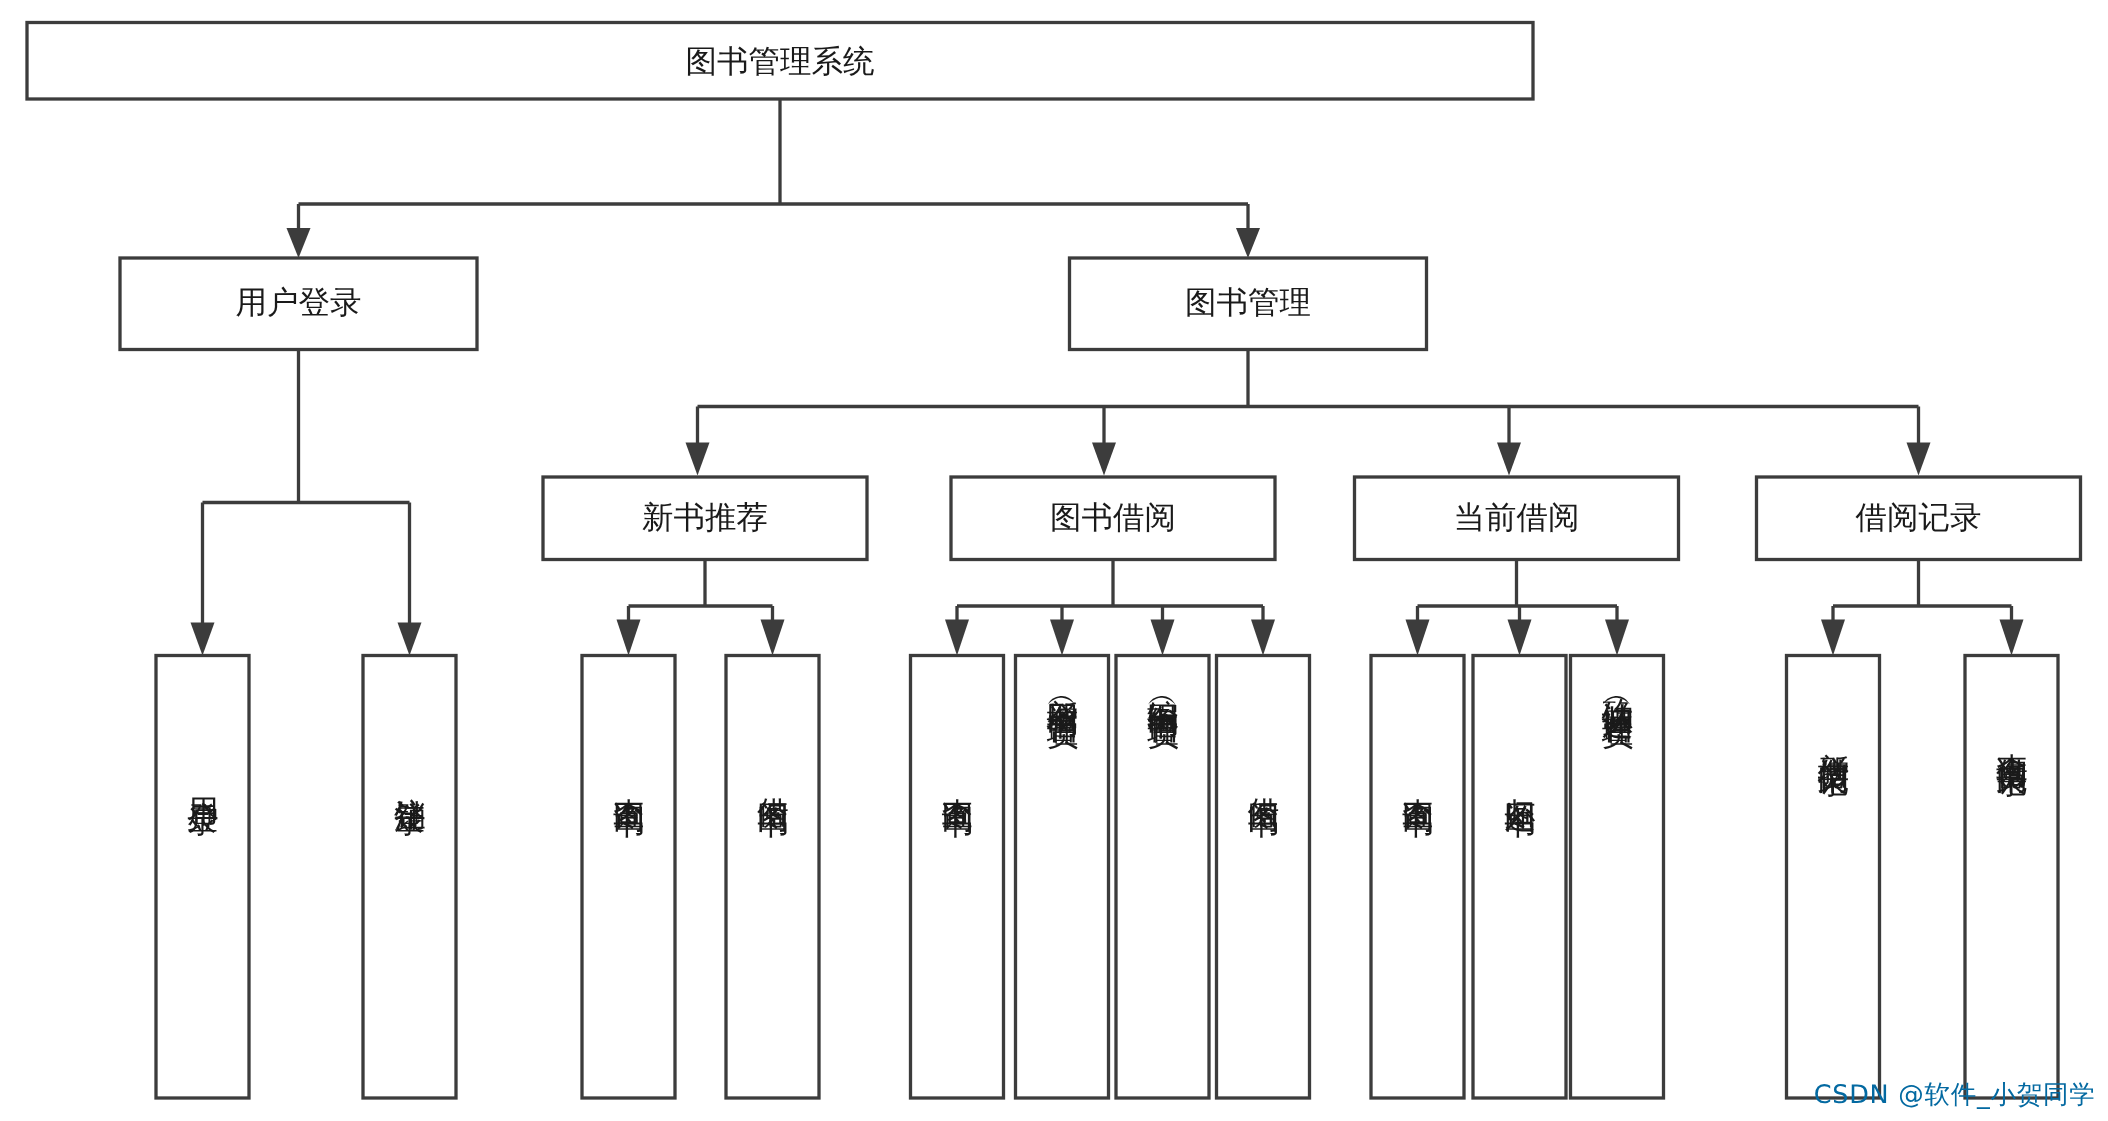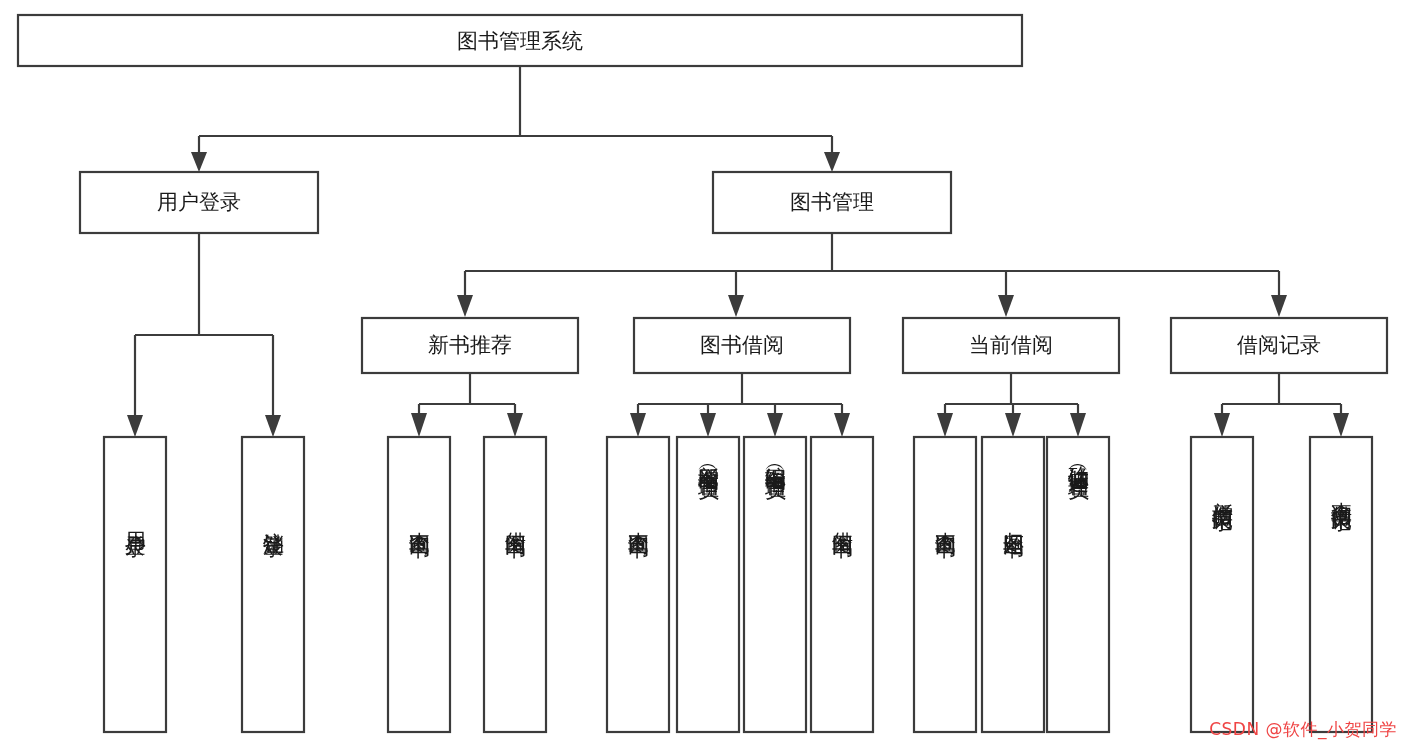--- a/index.html
+++ b/index.html
@@ -68,21 +68,21 @@
     color: #1a1a1a;
     white-space: nowrap;
     text-align: left;
   }
   .watermark {
     position: absolute;
     right: 8px;
     bottom: 6px;
     font-family: "DejaVu Sans", "Liberation Sans", sans-serif;
     font-size: 17px;
-    color: #ef4444;
+    color: #0369a1;
     letter-spacing: 0.5px;
     user-select: none;
   }
 </style>
 </head>
 <body>
 
 <div id="diagram-root">
 
   <svg class="canvas" viewBox="0 0 1405 747">

